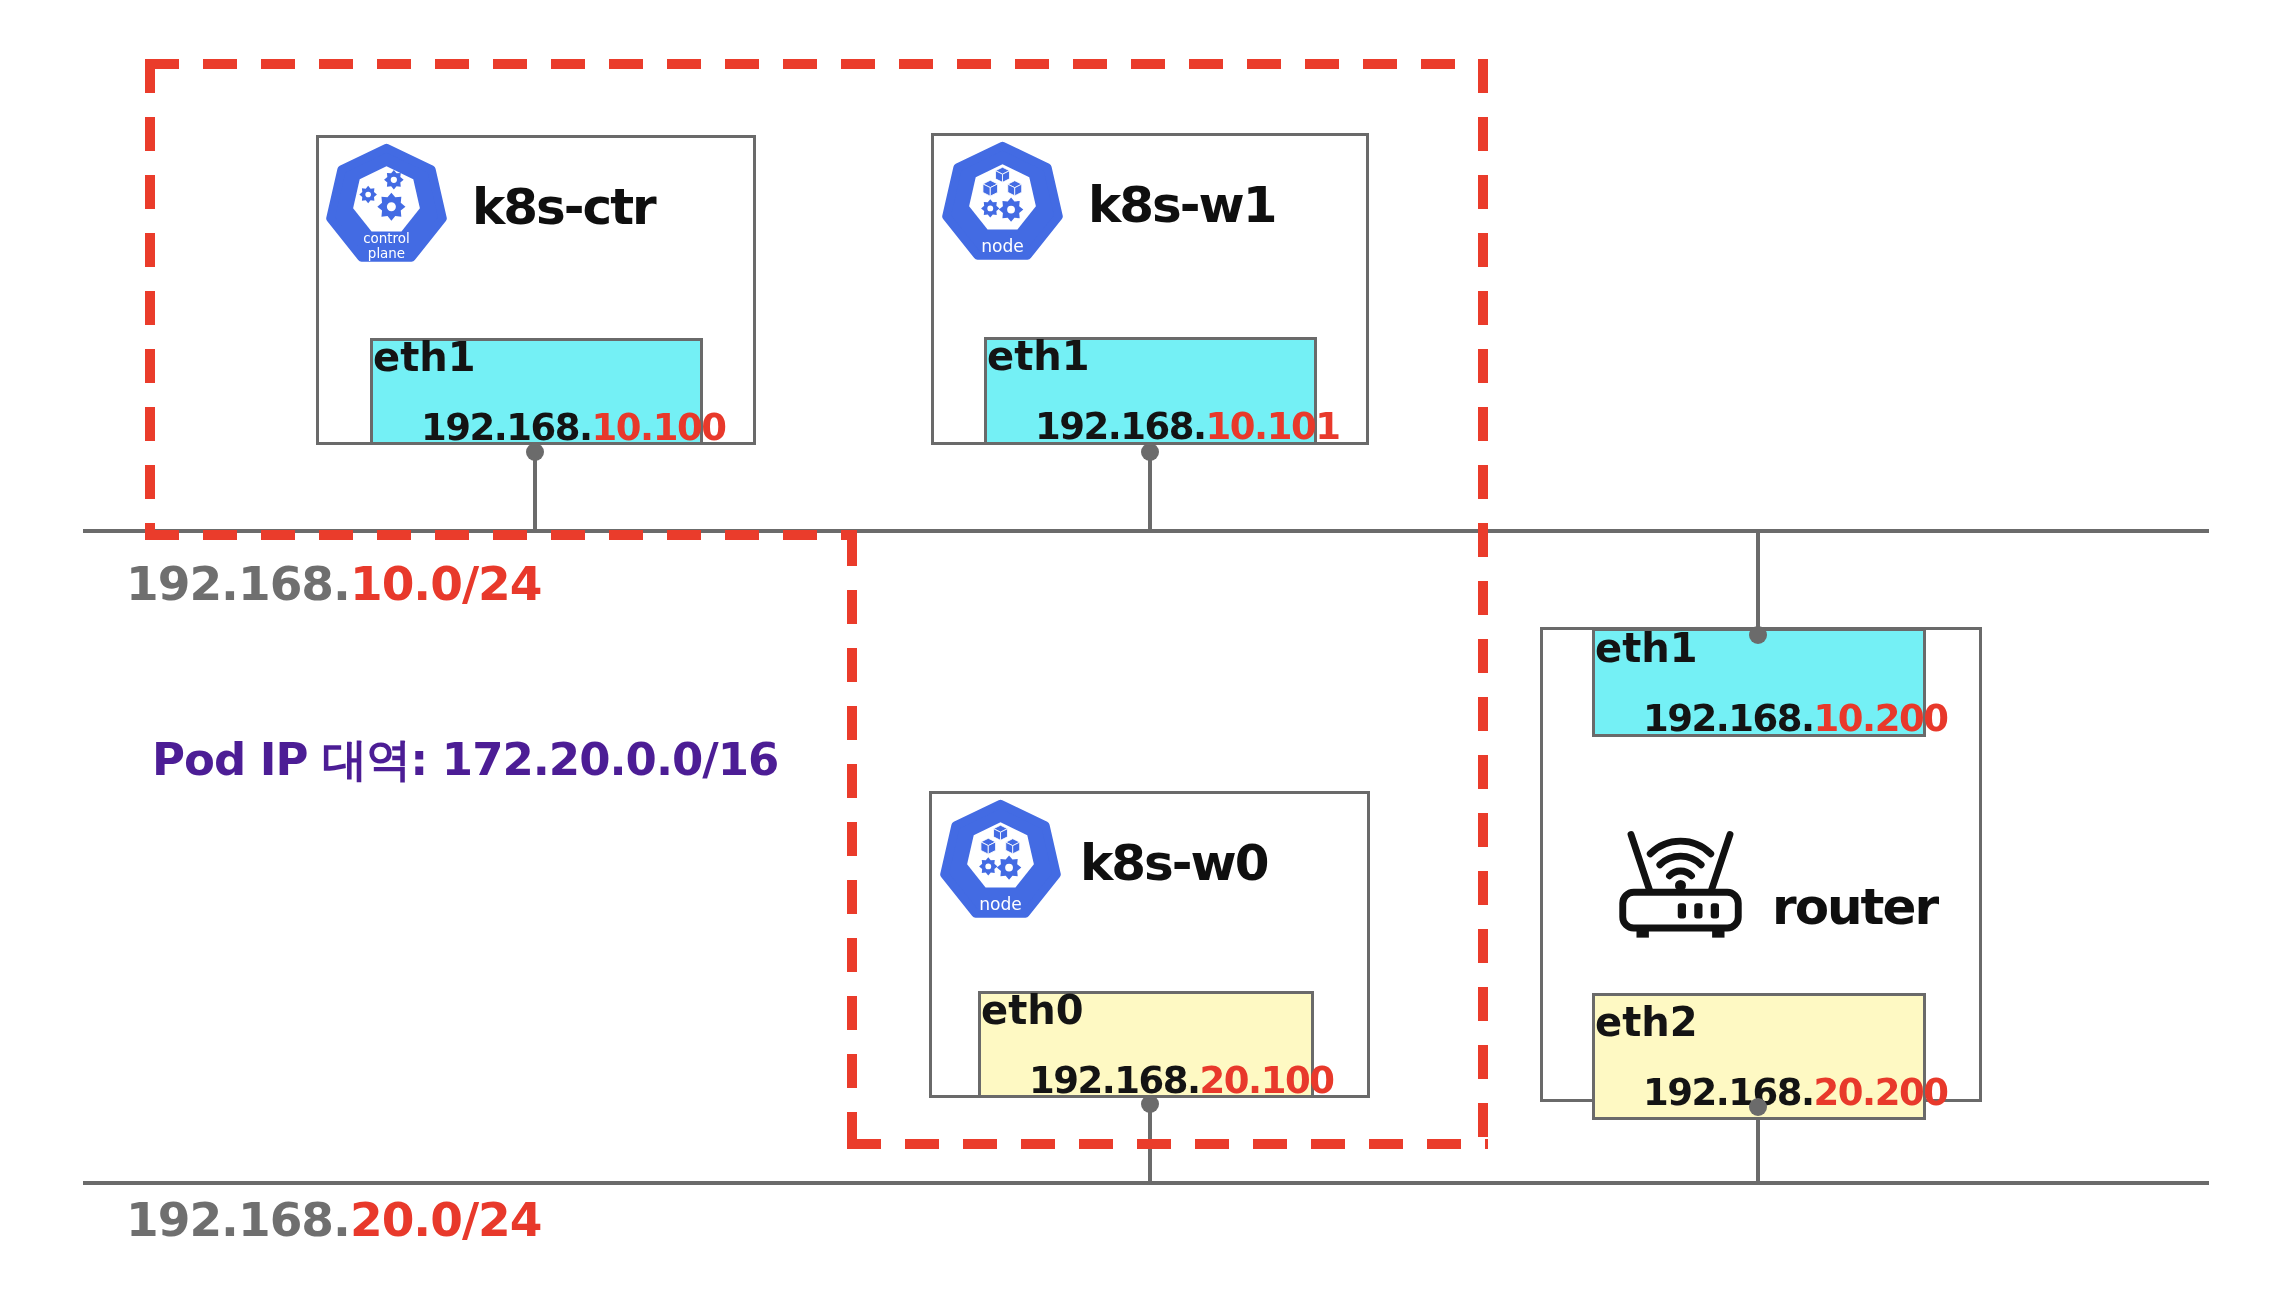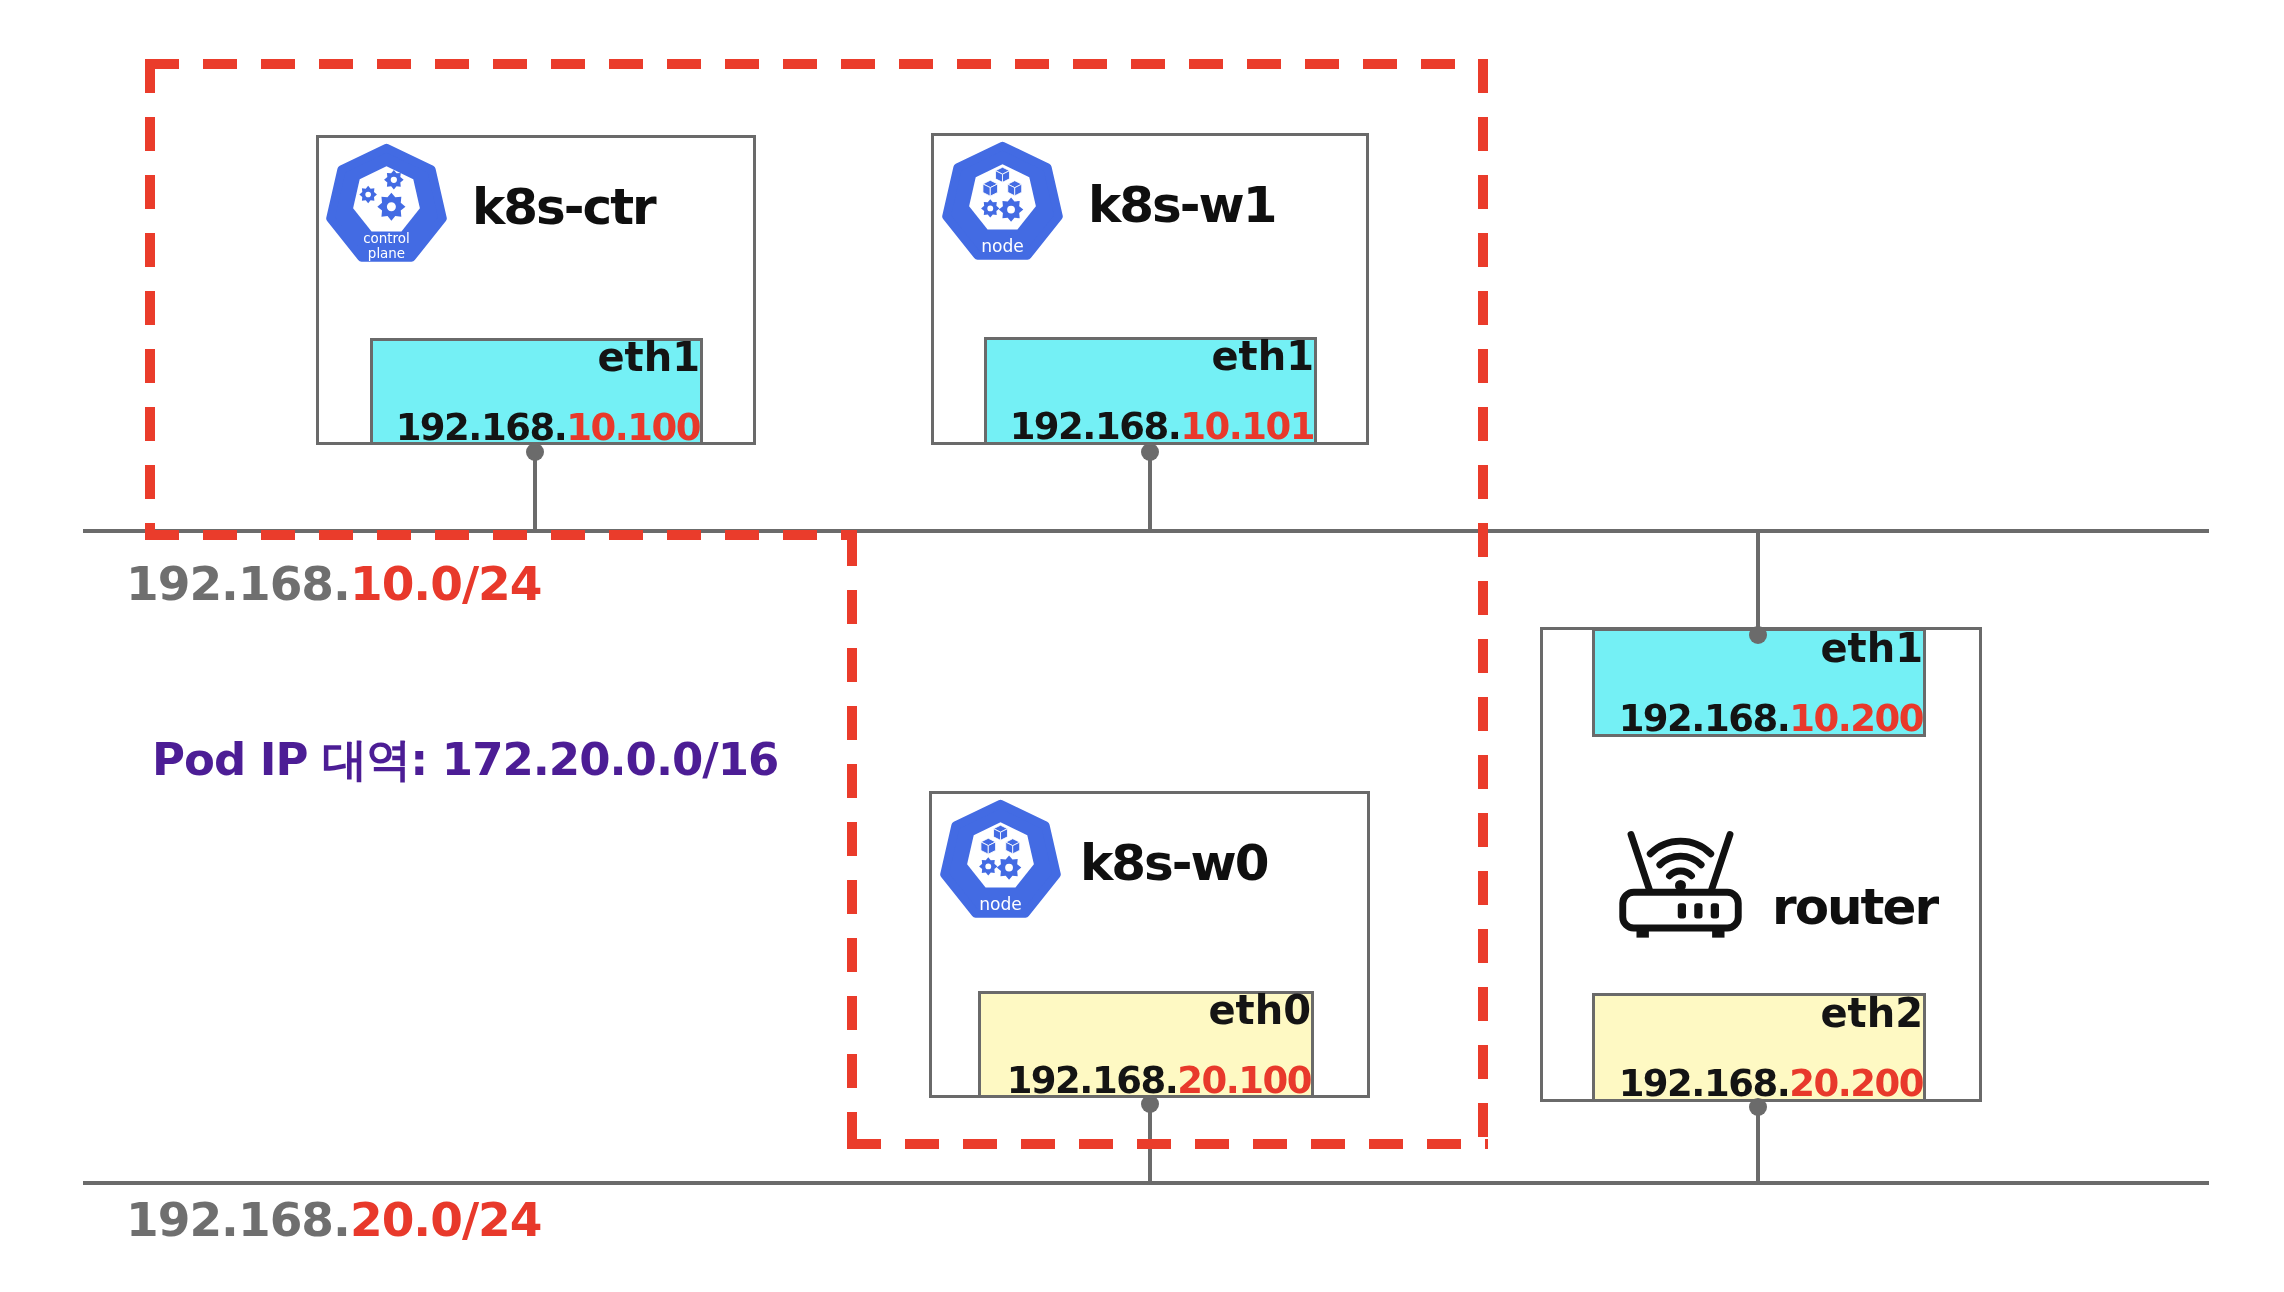--- a/index.html
+++ b/index.html
@@ -16,21 +16,21 @@
   
   .dash-h{position:absolute;height:10px;
     background:repeating-linear-gradient(90deg,#ea3c2b 0px,#ea3c2b 34px,transparent 34px,transparent 58px);}
   .dash-v{position:absolute;width:10px;
     background:repeating-linear-gradient(180deg,#ea3c2b 0px,#ea3c2b 34px,transparent 34px,transparent 58px);}
   
   .nodebox{position:absolute;background:#fff;border:3px solid #6a6a6a;box-sizing:border-box;}
   .node-title{position:absolute;font-size:50px;font-weight:bold;color:#0f0f0f;letter-spacing:-2px;white-space:nowrap;}
   
   .ethbox{position:absolute;border:3px solid #6a6a6a;box-sizing:border-box;
-    display:flex;flex-direction:column;align-items:flex-end;justify-content:center;line-height:1.15;gap:27px;}
+    display:flex;flex-direction:column;align-items:flex-start;justify-content:center;line-height:1.15;gap:27px;}
   .ethbox.cyan{background:#74f0f5;}
   .ethbox.tan{background:#fef9c3;}
   .eth-name{font-size:40px;font-weight:bold;color:#141414;}
   .eth-ip{font-size:37px;font-weight:bold;color:#141414;letter-spacing:-1.5px;white-space:nowrap;margin-left:48px;}
   .red{color:#e8392b;}
   .gray{color:#6f6f6f;}
   
   .netlabel{position:absolute;font-size:47px;font-weight:bold;letter-spacing:-1px;white-space:nowrap;}
   .podlabel{position:absolute;font-size:45px;font-weight:bold;color:#4c1d95;letter-spacing:-1px;white-space:nowrap;}
   
@@ -152,21 +152,21 @@
     <rect x="18" y="64" width="84" height="26" rx="8" fill="#ffffff" stroke="#111111" stroke-width="5"></rect>
     <g fill="#111111">
       <rect x="58" y="72" width="6" height="11" rx="2"></rect>
       <rect x="70" y="72" width="6" height="11" rx="2"></rect>
       <rect x="82" y="72" width="6" height="11" rx="2"></rect>
       <rect x="28" y="90" width="9" height="7"></rect>
       <rect x="83" y="90" width="9" height="7"></rect>
     </g>
   </svg>
   <div class="node-title" style="left:1772px;top:848px;margin-top:30px;">router</div>
-  <div class="ethbox tan" style="left:1592px;top:993px;width:334px;height:109px;">
+  <div class="ethbox tan" style="left:1592px;top:993px;width:334px;height:127px;">
     <div class="eth-name">eth2</div>
     <div class="eth-ip"><span>192.168.</span><span class="red">20.200</span></div>
   </div>
 
   <div class="dot" style="left:526px;top:443px;"></div>
   <div class="dot" style="left:1141px;top:443px;"></div>
   <div class="dot" style="left:1749px;top:626px;"></div>
   <div class="dot" style="left:1141px;top:1095px;"></div>
   <div class="dot" style="left:1749px;top:1098px;"></div>
 

